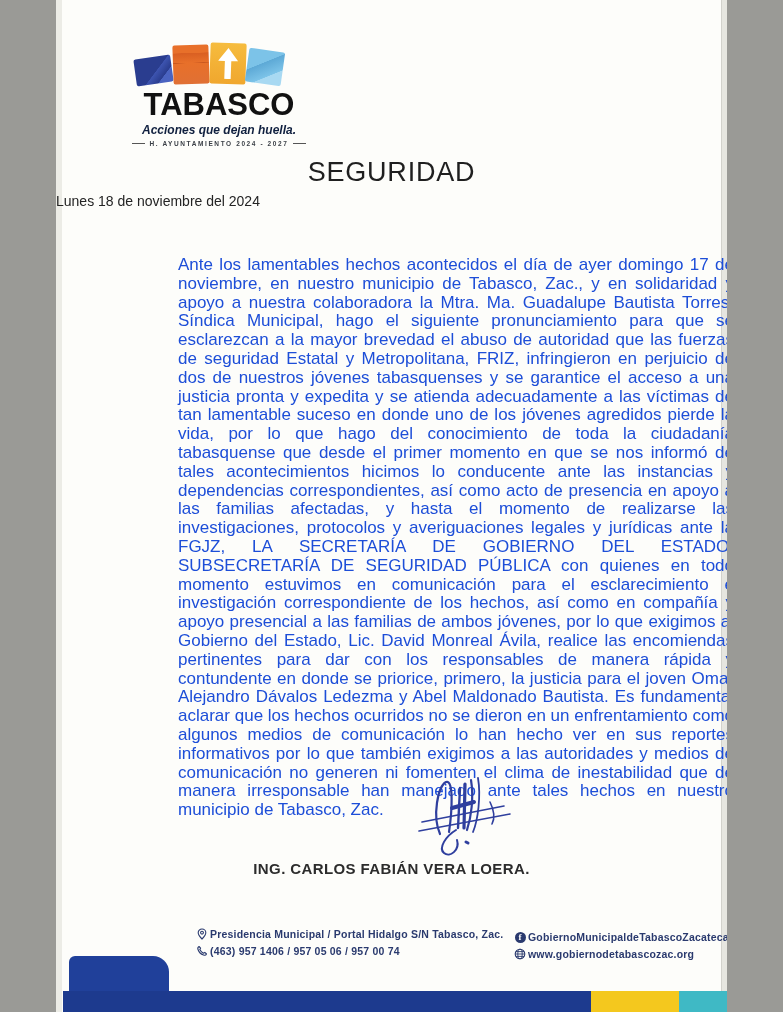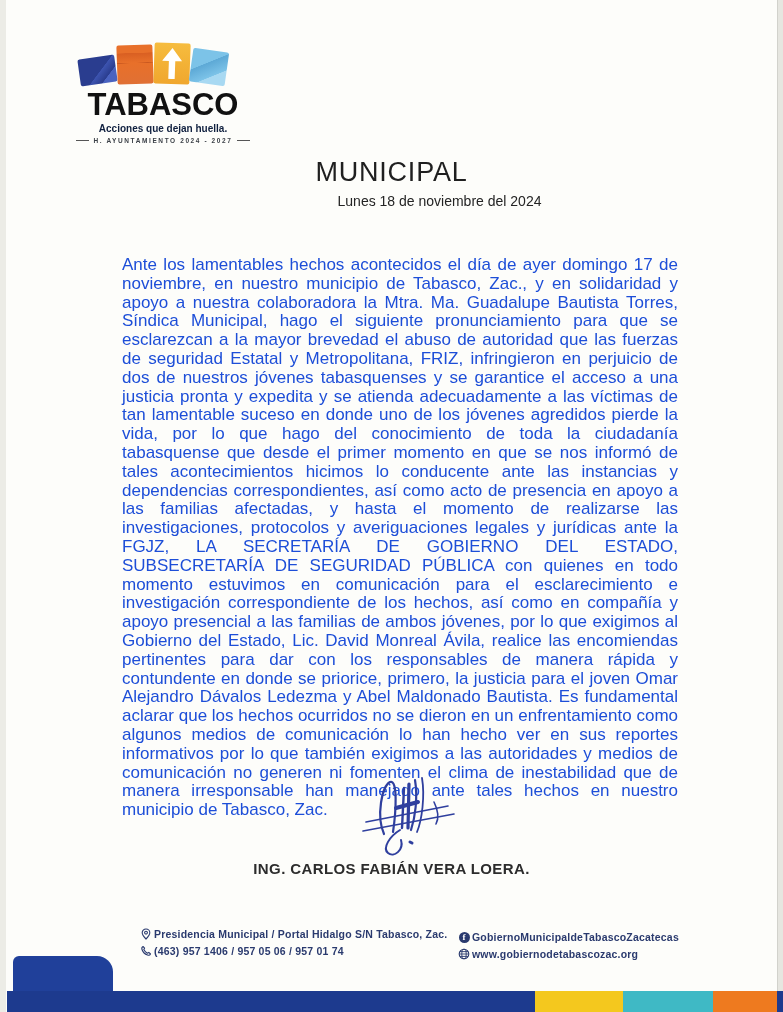--- a/index.html
+++ b/index.html
@@ -1,17 +1,17 @@
 <!DOCTYPE html>
 <html><head>
 <meta charset="utf-8">
 <style>
   html,body{margin:0;padding:0;background:#9a9a96;}
   .sheet{
-    position:relative;width:783px;height:1012px;margin:0 auto;
+    position:relative;width:671px;height:1012px;margin:0 auto;
     background:#fdfdfa;overflow:hidden;
     font-family:"Liberation Sans",sans-serif;color:#2f2f2f;
   }
   .edge-l{position:absolute;left:0;top:0;width:6px;height:100%;background:#ecece6;}
   .edge-r{position:absolute;right:0;top:0;width:5px;height:100%;background:#e6e6e0;border-left:1px solid #d2d2cc;}
 
   
   .logo{position:absolute;left:76px;top:42px;width:174px;}
   .tiles{position:relative;height:44px;}
   .tile{position:absolute;border-radius:2px;}
@@ -20,31 +20,31 @@
   .t2{left:41px;top:3px;width:36px;height:39px;transform:rotate(-2deg);
       background:linear-gradient(180deg,#e8702a 20%,#d95f22 21%,#e8702a 45%,#c9571f 46%,#e8702a 47%,#e07034 100%);}
   .t3{left:78px;top:1px;width:36px;height:41px;transform:rotate(2deg);
       background:linear-gradient(180deg,#f6bc3e 0%,#f0a72e 100%);position:absolute;}
   .t3::after{content:"";position:absolute;left:8px;top:5px;width:20px;height:31px;background:#fff;
       clip-path:polygon(50% 0,100% 42%,66% 42%,66% 100%,34% 100%,34% 42%,0 42%);}
   .t4{left:115px;top:8px;width:36px;height:34px;transform:rotate(8deg);
       background:linear-gradient(150deg,#7cc3e8 40%,#5da9d6 41%,#7cc3e8 70%,#a8d9f2 71%);}
   .wordmark{margin-top:1px;text-align:center;font-size:31px;font-weight:bold;
       letter-spacing:0px;color:#111;transform:scaleY(1.04);white-space:nowrap;}
-  .tagline{margin-top:0px;text-align:center;font-size:10px;font-weight:bold;
+  .tagline{margin-top:0px;text-align:center;font-size:12px;font-weight:bold;font-style:italic;
       color:#10203f;white-space:nowrap;}
   .adminline{margin-top:3px;display:flex;align-items:center;justify-content:center;gap:5px;}
   .adminline .dash{display:inline-block;width:22px;height:1px;background:#555;}
   .adminline .txt{font-size:6.5px;letter-spacing:1.6px;color:#3a3f46;white-space:nowrap;font-weight:bold;}
 
   
   .title{position:absolute;left:0;top:157px;width:100%;text-align:center;
       font-size:27px;letter-spacing:0.8px;color:#1f1f1f;}
-  .docdate{position:absolute;left:0;top:193px;width:100%;text-align:center;
-      font-size:14px;color:#242424;padding-left:48px;}
+  .docdate{position:absolute;left:0;top:193px;width:100%;
+      font-size:14px;color:#242424;}
 
   
   .body-text{position:absolute;left:122px;top:256px;width:556px;
       font-size:17px;line-height:18.8px;text-align:justify;color:#1d4ed8;}
 
   
   .signature{position:absolute;left:338px;top:772px;width:170px;height:88px;}
   .sig-svg path{fill:none;stroke:#2f3f9e;stroke-linecap:round;}
 
   .signer{position:absolute;left:0;top:860px;width:100%;text-align:center;
@@ -89,21 +89,21 @@
     </div>
     <div class="wordmark">TABASCO</div>
     <div class="tagline">Acciones que dejan huella.</div>
     <div class="adminline">
       <span class="dash"></span>
       <span class="txt">H. AYUNTAMIENTO 2024 - 2027</span>
       <span class="dash"></span>
     </div>
   </div>
 
-  <div class="title">MUNICIPAL</div>
+  <div class="title">SEGURIDAD</div>
   <div class="docdate">Lunes 18 de noviembre del 2024</div>
 
   <div class="body-text">Ante los lamentables hechos acontecidos el día de ayer domingo 17 de noviembre, en nuestro municipio de Tabasco, Zac., y en solidaridad y apoyo a nuestra colaboradora la Mtra. Ma. Guadalupe Bautista Torres, Síndica Municipal, hago el siguiente pronunciamiento para que se esclarezcan a la mayor brevedad el abuso de autoridad que las fuerzas de seguridad Estatal y Metropolitana, FRIZ, infringieron en perjuicio de dos de nuestros jóvenes tabasquenses y se garantice el acceso a una justicia pronta y expedita y se atienda adecuadamente a las víctimas de tan lamentable suceso en donde uno de los jóvenes agredidos pierde la vida, por lo que hago del conocimiento de toda la ciudadanía tabasquense que desde el primer momento en que se nos informó de tales acontecimientos hicimos lo conducente ante las instancias y dependencias correspondientes, así como acto de presencia en apoyo a las familias afectadas, y hasta el momento de realizarse las investigaciones, protocolos y averiguaciones legales y jurídicas ante la FGJZ, LA SECRETARÍA DE GOBIERNO DEL ESTADO, SUBSECRETARÍA DE SEGURIDAD PÚBLICA con quienes en todo momento estuvimos en comunicación para el esclarecimiento e investigación correspondiente de los hechos, así como en compañía y apoyo presencial a las familias de ambos jóvenes, por lo que exigimos al Gobierno del Estado, Lic. David Monreal Ávila, realice las encomiendas pertinentes para dar con los responsables de manera rápida y contundente en donde se priorice, primero, la justicia para el joven Omar Alejandro Dávalos Ledezma y Abel Maldonado Bautista. Es fundamental aclarar que los hechos ocurridos no se dieron en un enfrentamiento como algunos medios de comunicación lo han hecho ver en sus reportes informativos por lo que también exigimos a las autoridades y medios de comunicación no generen ni fomenten el clima de inestabilidad que de manera irresponsable han manejado ante tales hechos en nuestro municipio de Tabasco, Zac.</div>
 
   <div class="signature">
     <svg class="sig-svg" viewBox="0 0 170 88" xmlns="http://www.w3.org/2000/svg">
       <path d="M46,62 C38,44 44,14 52,10 C60,7 58,40 55,60" stroke-width="2.2"></path>
       <path d="M64,56 L66,16" stroke-width="2.4"></path>
       <path d="M71,12 L70,56" stroke-width="3.2"></path>
       <path d="M77,8 C80,26 77,46 73,58" stroke-width="2.2"></path>
@@ -129,21 +129,21 @@
           </svg>
       </span>
       <span class="txt">Presidencia Municipal / Portal Hidalgo S/N Tabasco, Zac.</span>
     </div>
     <div class="c-row">
       <span class="icn">
         <svg viewBox="0 0 12 12">
             <path d="M3,1.5 C2,2 1.5,3 2,4.5 C2.8,6.8 5.2,9.2 7.5,10 C9,10.5 10,10 10.5,9 L8.8,7.4 L7.4,8.2 C6.2,7.6 4.4,5.8 3.8,4.6 L4.6,3.2 Z" fill="none" stroke="#2a3a6e" stroke-width="1.1" stroke-linejoin="round"></path>
           </svg>
       </span>
-      <span class="txt">(463) 957 1406 / 957 05 06 / 957 01 74</span>
+      <span class="txt">(463) 957 1406 / 957 05 06 / 957 00 74</span>
     </div>
   </div>
 
   <div class="contact colR">
     <div class="c-row">
       <span class="icn">
         <span class="fb-circle">f</span>
       </span>
       <span class="txt">GobiernoMunicipaldeTabascoZacatecas</span>
     </div>

